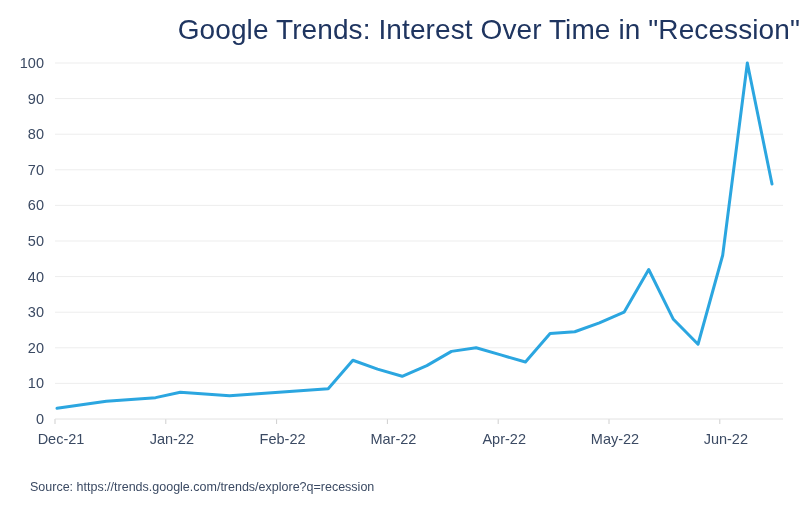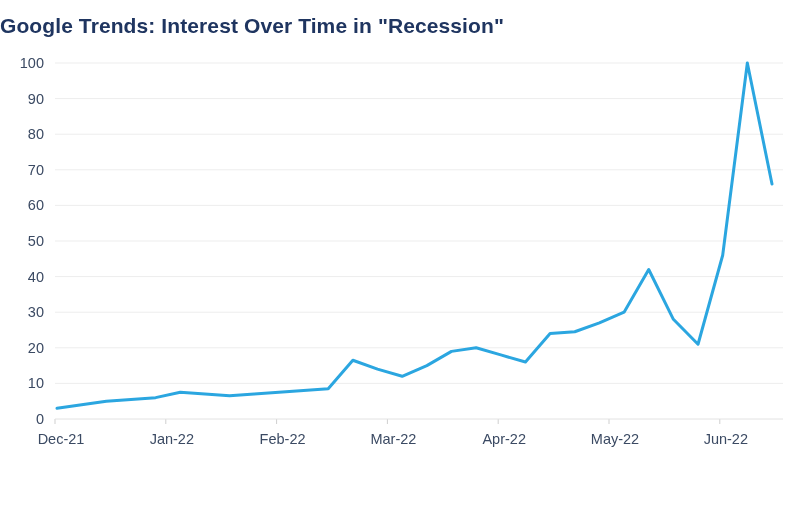--- a/index.html
+++ b/index.html
@@ -21,23 +21,23 @@
     left: 0; top: 0;
     width: 800px;
     height: 511px;
     background: #ffffff;
   }
   #chart-title {
     position: absolute;
     left: 0;
     top: 14px;
     width: 800px;
-    text-align: left;
-    font-size: 21px;
-    font-weight: bold;
+    text-align: right;
+    font-size: 28px;
+    font-weight: normal;
     color: #1F3560;
     letter-spacing: 0.1px;
     white-space: nowrap;
   }
   #plot-svg {
     position: absolute;
     left: 0;
     top: 0;
   }
   .tick-label {
@@ -105,14 +105,15 @@
         <text class="tick-label xtick-label" x="171.8" y="444">Jan-22</text>
         <text class="tick-label xtick-label" x="282.6" y="444">Feb-22</text>
         <text class="tick-label xtick-label" x="393.4" y="444">Mar-22</text>
         <text class="tick-label xtick-label" x="504.2" y="444">Apr-22</text>
         <text class="tick-label xtick-label" x="615" y="444">May-22</text>
         <text class="tick-label xtick-label" x="725.8" y="444">Jun-22</text>
       </g>
     <path id="data-line" fill="none" stroke="#2BA6E0" stroke-width="3" stroke-linejoin="round" stroke-linecap="round" d="M57.00,408.32 L81.66,404.76 L106.31,401.20 L130.97,399.42 L155.62,397.64 L180.28,392.30 L204.93,394.08 L229.59,395.86 L254.24,394.08 L278.90,392.30 L303.55,390.52 L328.21,388.74 L352.86,360.26 L377.52,369.16 L402.17,376.28 L426.83,365.60 L451.48,351.36 L476.14,347.80 L500.79,354.92 L525.45,362.04 L550.10,333.56 L574.76,331.78 L599.41,322.88 L624.07,312.20 L648.72,269.48 L673.38,319.32 L698.03,344.24 L722.69,255.24 L747.34,63.00 L772.00,184.04"></path>
   </svg>
 
+  <div id="source-note">Source: https://trends.google.com/trends/explore?q=recession</div>
 
 </div>
 
 </body></html>

